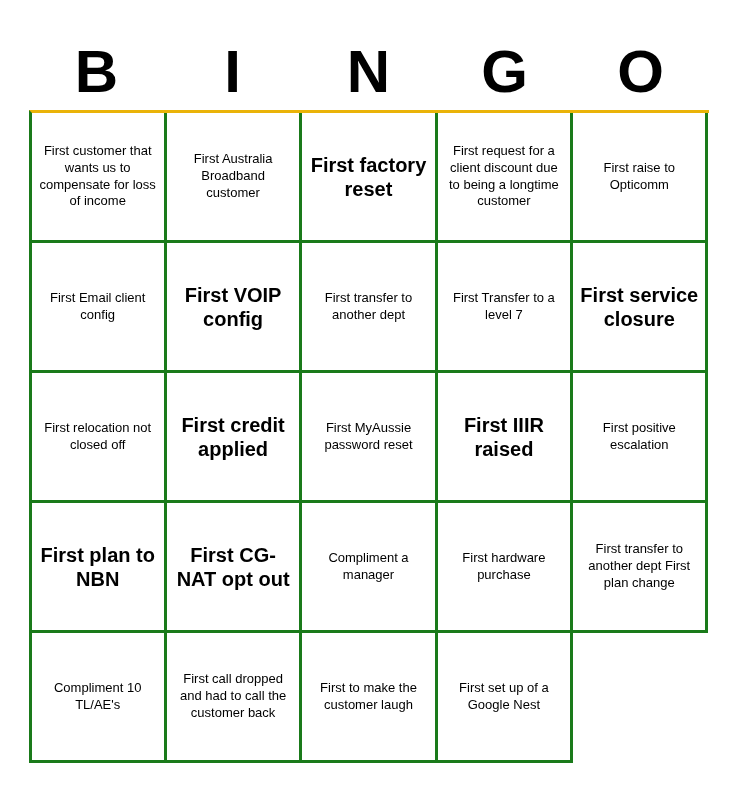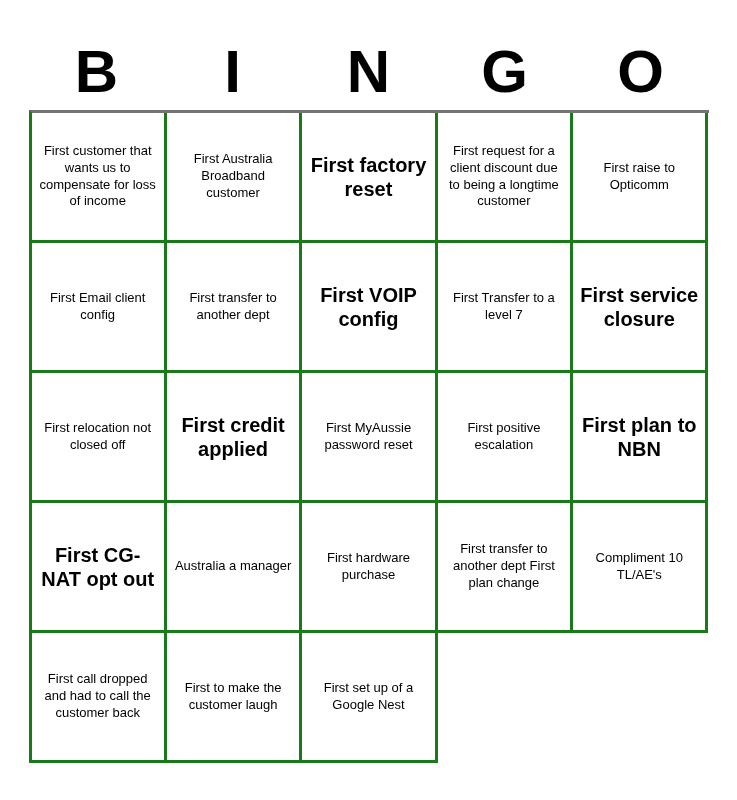--- a/index.html
+++ b/index.html
@@ -27,21 +27,21 @@
       text-align: center;
       font-size: 60px;
       font-weight: bold;
       color: #000;
       font-family: Arial, sans-serif;
     }
     .bingo-grid {
       display: grid;
       grid-template-columns: repeat(5, 1fr);
       border-left: 3px solid #1a7a1a;
-      border-top: 3px solid #737373;
+      border-top: 3px solid #eab308;
     }
     .bingo-cell {
       border-right: 3px solid #1a7a1a;
       border-bottom: 3px solid #1a7a1a;
       padding: 8px 6px;
       display: flex;
       align-items: center;
       justify-content: center;
       text-align: center;
       min-height: 130px;
@@ -88,51 +88,54 @@
       <div class="bingo-cell">
         <span class="cell-text">First request for a client discount due to being a longtime customer</span>
       </div>
       <div class="bingo-cell">
         <span class="cell-text">First raise to Opticomm</span>
       </div>
       <div class="bingo-cell">
         <span class="cell-text">First Email client config</span>
       </div>
       <div class="bingo-cell">
-        <span class="cell-text">First transfer to another dept</span>
+        <span class="cell-text large">First VOIP config</span>
       </div>
       <div class="bingo-cell">
-        <span class="cell-text large">First VOIP config</span>
+        <span class="cell-text">First transfer to another dept</span>
       </div>
       <div class="bingo-cell">
         <span class="cell-text">First Transfer to a level 7</span>
       </div>
       <div class="bingo-cell">
         <span class="cell-text large">First service closure</span>
       </div>
       <div class="bingo-cell">
         <span class="cell-text">First relocation not closed off</span>
       </div>
       <div class="bingo-cell">
         <span class="cell-text large">First credit applied</span>
       </div>
       <div class="bingo-cell">
         <span class="cell-text">First MyAussie password reset</span>
       </div>
       <div class="bingo-cell">
+        <span class="cell-text large">First IIIR raised</span>
+      </div>
+      <div class="bingo-cell">
         <span class="cell-text">First positive escalation</span>
       </div>
       <div class="bingo-cell">
         <span class="cell-text large">First plan to NBN</span>
       </div>
       <div class="bingo-cell">
         <span class="cell-text medium">First CG-NAT opt out</span>
       </div>
       <div class="bingo-cell">
-        <span class="cell-text">Australia a manager</span>
+        <span class="cell-text">Compliment a manager</span>
       </div>
       <div class="bingo-cell">
         <span class="cell-text">First hardware purchase</span>
       </div>
       <div class="bingo-cell">
         <span class="cell-text">First transfer to another dept First plan change</span>
       </div>
       <div class="bingo-cell">
         <span class="cell-text">Compliment 10 TL/AE's</span>
       </div>

